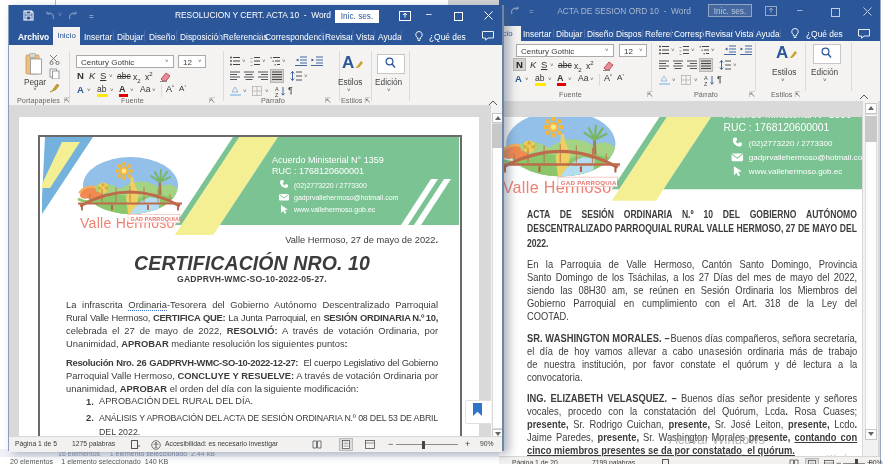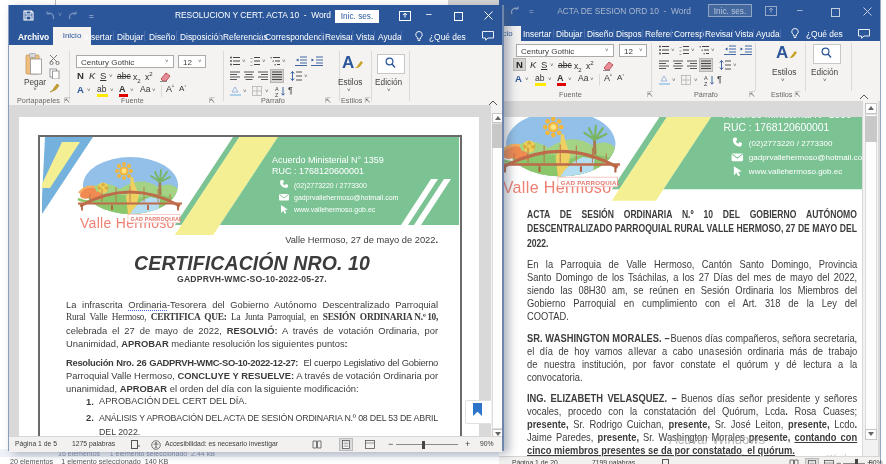--- a/index.html
+++ b/index.html
@@ -388,21 +388,21 @@
     <svg class="abs" style="left:445px;top:6.5px" width="9" height="9" viewBox="0 0 9 9">
         <rect x="0.5" y="0.5" width="8" height="8" fill="none" stroke="#fff"></rect>
       </svg>
     <svg class="abs" style="left:475px;top:6px" width="9" height="9" viewBox="0 0 9 9">
         <path d="M0.5,0.5 L8.5,8.5 M8.5,0.5 L0.5,8.5" stroke="#fff"></path>
       </svg>
   </div>
 
   <div class="abs tabs" style="left:0;top:22px;width:100%;height:18px;font-size:8px;">
     <span class="abs tab" style="left:9px;top:5px;font-weight:bold;">Archivo</span>
-    <div class="abs" style="left:44px;top:0;width:38px;height:18px;background:#f4f3f2;color:#2b579a;text-align:center;line-height:18px;">Inicio</div>
+    <div class="abs" style="left:44px;top:0;width:27px;height:18px;background:#f4f3f2;color:#2b579a;text-align:center;line-height:18px;">Inicio</div>
     <span class="abs tab" style="left:75px;top:5px;">Insertar</span>
       <div class="abs sep" style="left:104px;top:4px;height:10px;"></div>
     <span class="abs tab" style="left:108px;top:5px;">Dibujar</span>
       <div class="abs sep" style="left:135px;top:4px;height:10px;"></div>
     <span class="abs tab" style="left:140px;top:5px;">Diseño</span>
       <div class="abs sep" style="left:167px;top:4px;height:10px;"></div>
     <span class="abs tab" style="left:171px;top:5px;">Disposición</span>
       <div class="abs sep" style="left:210px;top:4px;height:10px;"></div>
     <span class="abs tab" style="left:214px;top:5px;">Referencias</span>
       <div class="abs sep" style="left:252px;top:4px;height:10px;"></div>
@@ -576,33 +576,33 @@
         <use href="#lhead"></use>
       </svg>
 
     <div class="abs doc" style="left:57px;top:130px;width:372px;text-align:right;font-size:9.3px;">Valle Hermoso, 27 de mayo de 2022<b>.</b></div>
 
     <div class="abs doc" style="left:57px;top:147px;width:372px;text-align:center;font-size:19.5px;font-weight:bold;font-style:italic;letter-spacing:0.1px;">CERTIFICACIÓN NRO. 10</div>
     <div class="abs doc" style="left:57px;top:169px;width:372px;text-align:center;font-size:8.6px;font-weight:bold;letter-spacing:0.2px;">GADPRVH-WMC-SO-10-2022-05-27.</div>
 
     <div class="abs doc" style="left:57px;top:193px;width:372px;font-size:9.4px;line-height:13.05px;">
       <div class="j">La infrascrita <span style="border-bottom:1.5px dotted #3d6fd0;">Ordinaria</span>-Tesorera del Gobierno Autónomo Descentralizado Parroquial</div>
-      <div class="j" style="letter-spacing:-0.28px;font-family:Liberation Serif, serif;">Rural Valle Hermoso, <b>CERTIFICA QUE:</b> La Junta Parroquial, en <b>SESIÓN ORDINARIA N.º 10,</b></div>
+      <div class="j" style="letter-spacing:-0.28px;">Rural Valle Hermoso, <b>CERTIFICA QUE:</b> La Junta Parroquial, en <b>SESIÓN ORDINARIA N.º 10,</b></div>
       <div class="j">celebrada el 27 de mayo de 2022, <b>RESOLVIÓ:</b> A través de votación Ordinaria, por</div>
       <div class="jl">Unanimidad, <b>APROBAR</b> mediante resolución los siguientes puntos<b>:</b></div>
     </div>
 
     <div class="abs doc" style="left:57px;top:250.5px;width:372px;font-size:9.4px;line-height:13.05px;">
       <div class="j" style="letter-spacing:-0.30px;"><b>Resolución Nro. 26 GADPRVH-WMC-SO-10-2022-12-27:</b>&nbsp; El cuerpo Legislativo del Gobierno</div>
       <div class="j">Parroquial Valle Hermoso, <b>CONCLUYE Y RESUELVE:</b> A través de votación Ordinaria por</div>
       <div class="jl">unanimidad, <b>APROBAR</b> el orden del día con la siguiente modificación:</div>
     </div>
 
     <div class="abs doc" style="left:77px;top:291px;font-size:9.4px;font-weight:bold;">1.</div>
-    <div class="abs doc" style="left:90px;top:291px;width:339px;font-size:9.2px;">APROBACIÓN DEL CERT DEL DÍA.</div>
+    <div class="abs doc" style="left:90px;top:291px;width:339px;font-size:9.2px;">APROBACIÓN DEL RURAL DEL DÍA.</div>
     <div class="abs doc" style="left:77px;top:307px;font-size:9.4px;font-weight:bold;">2.</div>
     <div class="abs doc" style="left:90px;top:307px;width:339px;font-size:8.8px;line-height:13.5px;">
         <div class="j" style="letter-spacing:-0.2px;">ANÁLISIS Y APROBACIÓN DEL ACTA DE SESIÓN ORDINARIA N.º 08 DEL 53 DE ABRIL</div>
         <div class="jl">DEL 2022.</div>
       </div>
 
     <div class="abs" style="left:456px;top:295px;width:26px;height:22px;background:#fff;border:1px solid #e0e0e0;border-radius:2px;"></div>
     <svg class="abs" style="left:463px;top:298px" width="11" height="14" viewBox="0 0 11 14">
         <path d="M1,0 H10 V13 L5.5,8.8 L1,13 Z" fill="#2e74c9"></path>
       </svg>

